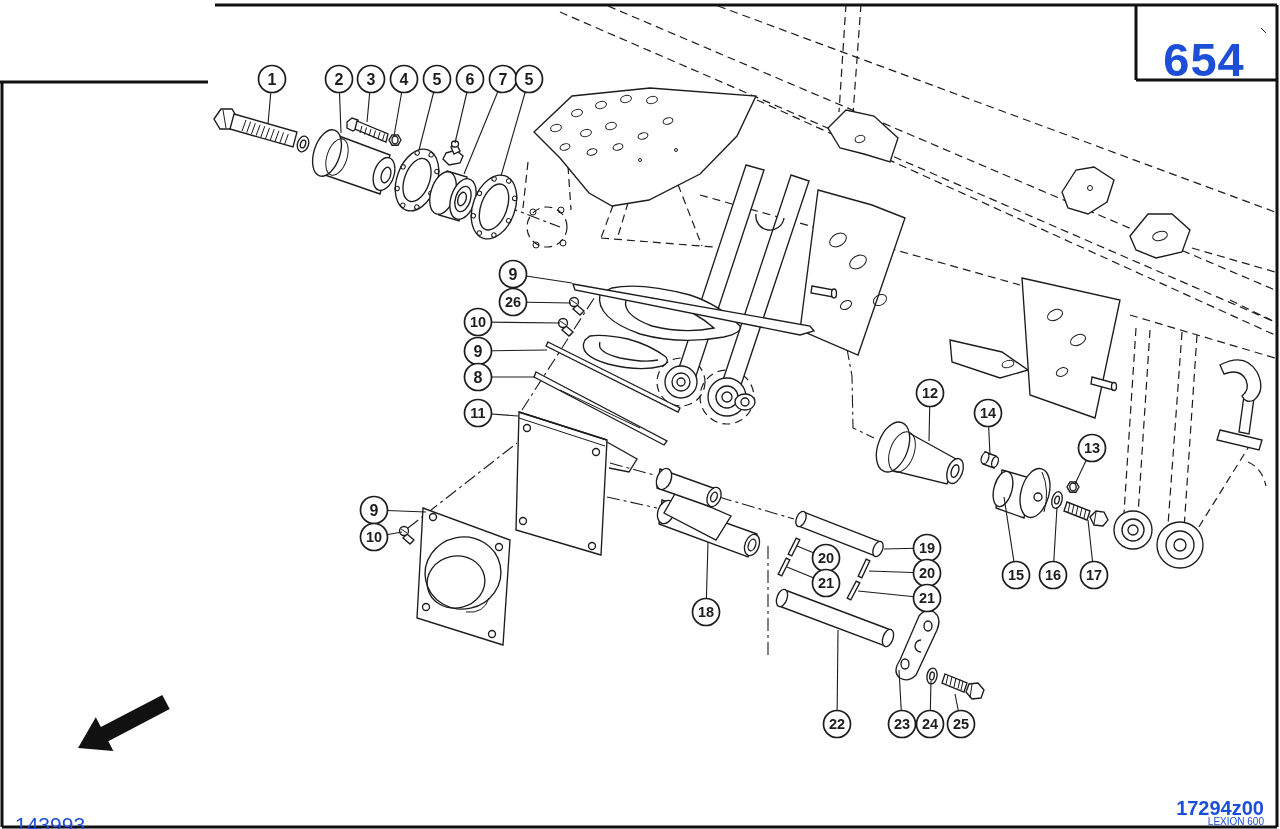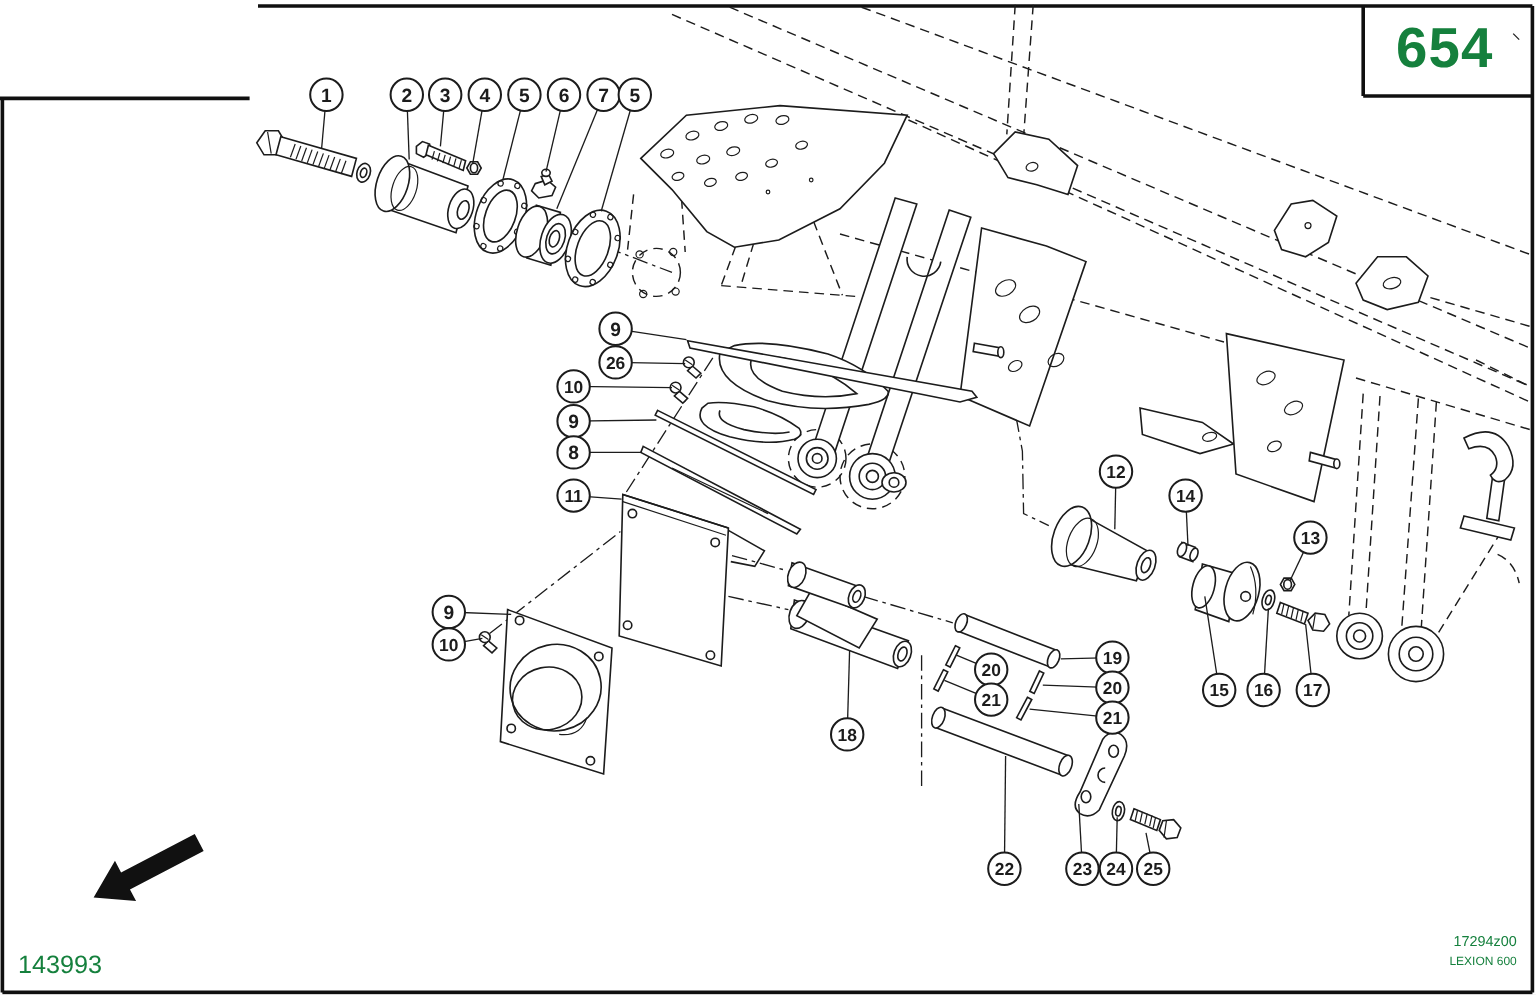--- a/index.html
+++ b/index.html
@@ -1,23 +1,23 @@
 <!DOCTYPE html>
 <html><head>
 <meta charset="utf-8">
 <style>
   html,body{margin:0;padding:0;background:#e8e8e8;}
   .page{position:relative;width:1280px;height:829px;background:#ffffff;overflow:hidden;
         font-family:"Liberation Sans","DejaVu Sans",sans-serif;color:#151515;}
   svg{position:absolute;left:0;top:0;}
-  .txt{position:absolute;color:#15803d;}
+  .txt{position:absolute;color:#1d4ed8;margin-top:20px;}
   #page-number{left:1140px;top:12px;width:128px;text-align:center;
                font-size:47px;font-weight:bold;letter-spacing:1px;}
   #doc-number{left:15px;top:793px;font-size:21px;}
-  #fig-code{right:16px;top:777px;font-size:12px;text-align:center;}
+  #fig-code{right:16px;top:777px;font-size:20px;text-align:center;font-weight:bold;}
   #model-name{right:16px;top:796px;font-size:10px;}
   .st{stroke:#1c1c1c;fill:none;stroke-width:1.35;}
   .stw{stroke:#1c1c1c;fill:#ffffff;stroke-width:1.35;}
   .dash{stroke:#1c1c1c;fill:none;stroke-width:1.2;stroke-dasharray:8 5;}
   .axis{stroke:#1c1c1c;fill:none;stroke-width:1.1;stroke-dasharray:13 4 3 4;}
   .thin{stroke:#1c1c1c;fill:none;stroke-width:1;}
   .bord{stroke:#101010;fill:none;stroke-width:3;}
 </style>
 </head>
 <body>

